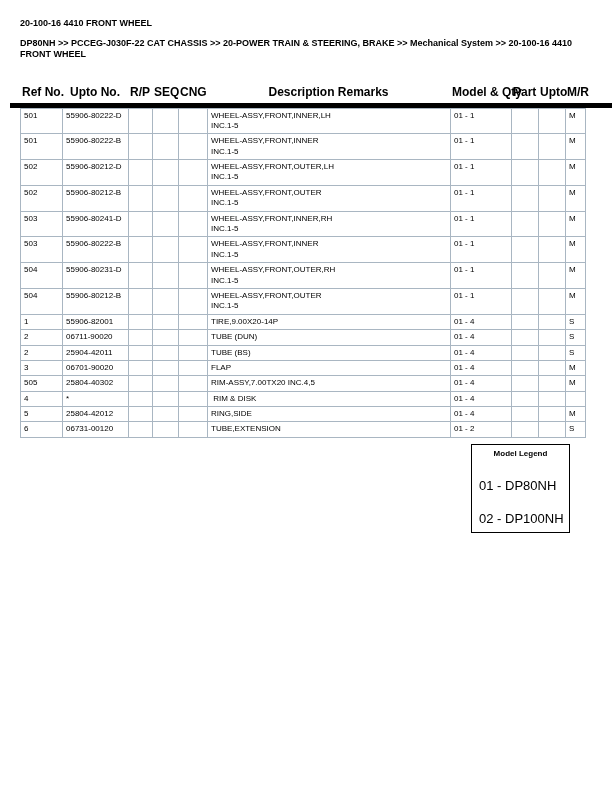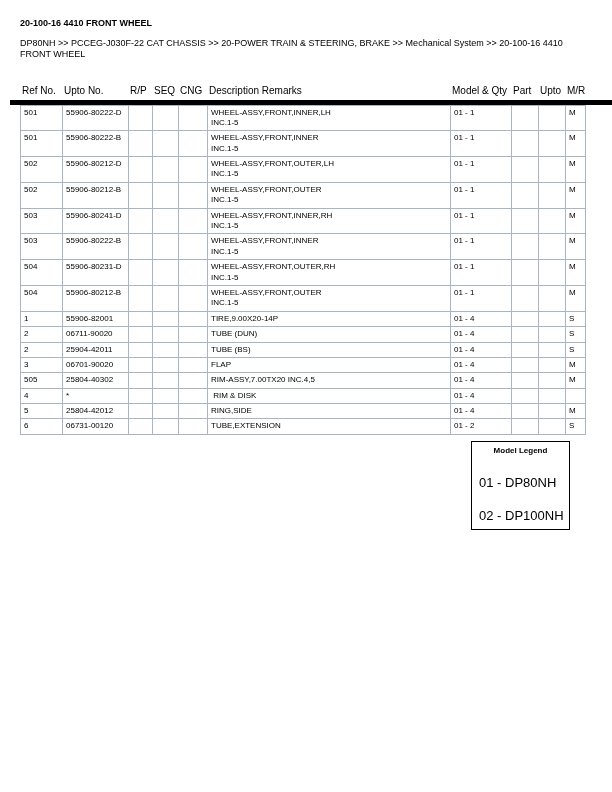--- a/index.html
+++ b/index.html
@@ -13,42 +13,42 @@
   }
   .page { padding: 18px 27px 0 20px; }
 
   .doc-title {
     font-size: 9px;
     font-weight: bold;
   }
   .breadcrumb {
     margin-top: 10px;
     font-size: 9px;
-    font-weight: normal;
+    font-weight: bold;
     max-width: 560px;
     line-height: 1.25;
   }
 
   table { border-collapse: collapse; table-layout: fixed; width: 565px; }
   col.c-ref       { width: 42px; }
   col.c-part      { width: 66px; }
   col.c-rp        { width: 24px; }
   col.c-seq       { width: 26px; }
   col.c-cng       { width: 29px; }
   col.c-desc      { width: 243px; }
   col.c-model_qty { width: 61px; }
   col.c-from      { width: 27px; }
   col.c-upto      { width: 27px; }
   col.c-mr        { width: 20px; }
 
   .head-table { margin-top: 22px; }
   .head-table th {
-    font-size: 10px;
-    font-weight: normal;
-    text-align: left;
+    font-size: 12px;
+    font-weight: bold;
+    text-align: center;
     padding: 2px 2px 3px 2px;
     white-space: nowrap;
     overflow: visible;
   }
 
   .thick-bar {
     height: 5px;
     background: var(--divider-bar, #000);
     width: 602px;
     margin-left: -10px;

